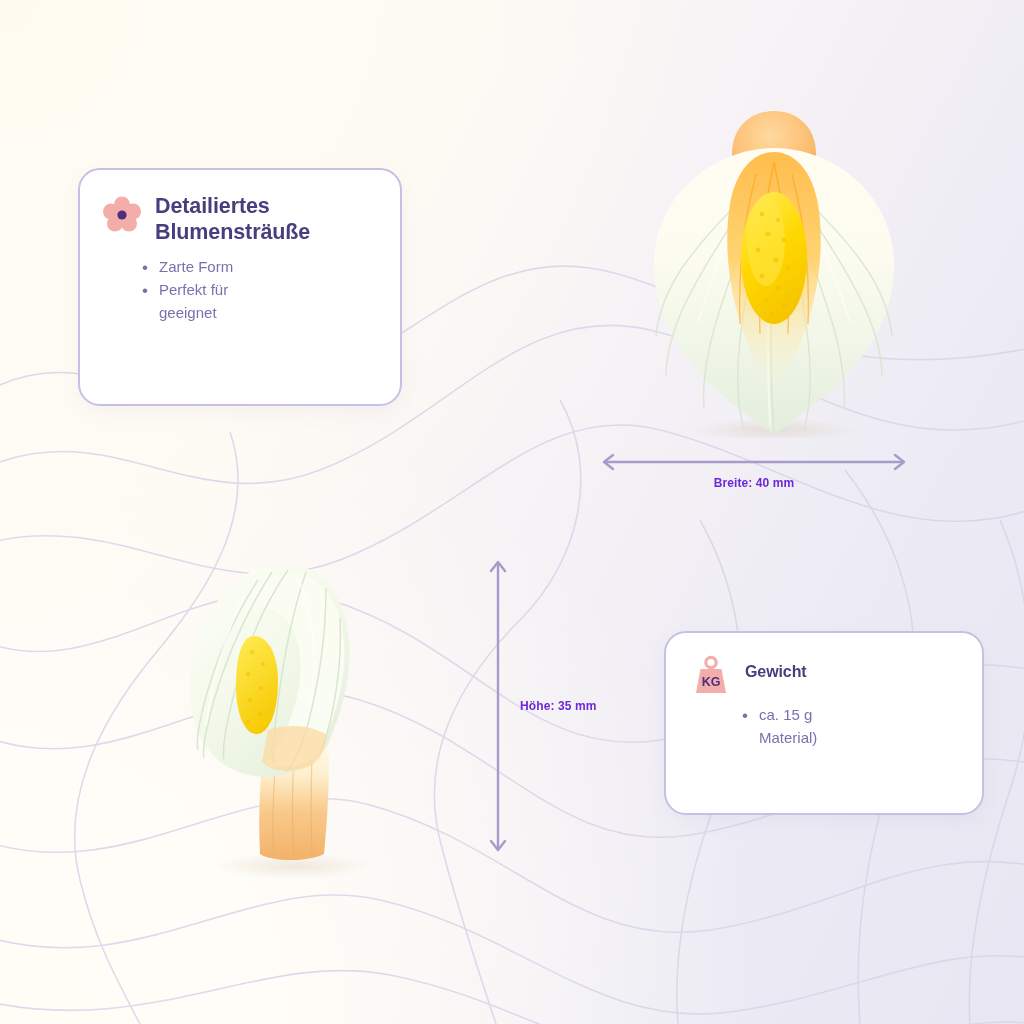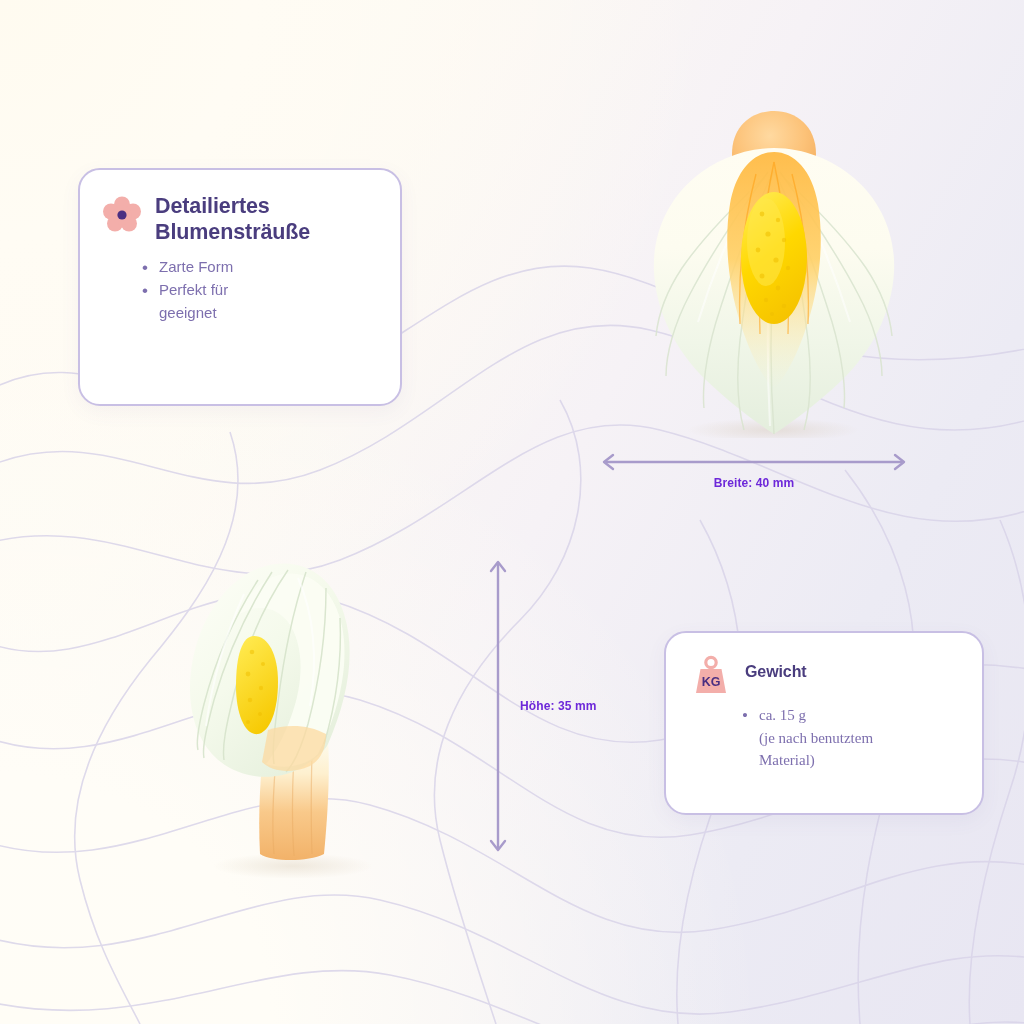--- a/index.html
+++ b/index.html
@@ -44,21 +44,21 @@
   .card-head { display:flex; align-items:flex-start; gap:13px; }
   .card-icon { flex:0 0 auto; width:40px; height:40px; margin-top:2px; }
   #card-weight .card-icon { width:42px; height:42px; margin-top:0; }
   .card-title {
     color:#4a3d7e; font-weight:700; font-size:21.5px; line-height:1.22;
     letter-spacing:-.1px; padding-top:1px;
   }
   #card-weight .card-title { font-size:16px; padding-top:7px; }
 
   .card-list { list-style:none; margin-top:12px; padding-left:40px; }
-  #card-weight .card-list { margin-top:8px; padding-left:52px;font-family:Liberation Serif, serif; }
+  #card-weight .card-list { margin-top:8px; padding-left:52px; }
   .card-list li {
     color:#7d6fae; font-size:15px; line-height:1.38;
     position:relative; padding-left:17px; margin-bottom:2px;
   }
   .card-list li::before {
     content:"•"; position:absolute; left:0; top:-1px; font-size:17px; color:#7d6fae;
   }
   .card-list li.nobullet { padding-left:17px; }
   .card-list li.nobullet::before { content:""; }
 </style>
@@ -289,16 +289,15 @@
   <div class="card-head">
     <svg class="card-icon" viewBox="0 0 42 42" aria-hidden="true">
       <circle cx="21" cy="7.5" r="5.2" fill="none" stroke="#f3aeaa" stroke-width="3.2"></circle>
       <path d="M10.5,14 H31.5 L36,38 H6 Z" fill="#f3aeaa"></path>
       <text x="21" y="31" text-anchor="middle" font-family="'Liberation Sans',sans-serif" font-size="12.5" font-weight="700" fill="#4a2f82">KG</text>
     </svg>
     <div class="card-title">Gewicht</div>
   </div>
   <ul class="card-list">
     <li>ca. 15 g</li>
-    <li class="nobullet">(je nach benutztem</li>
     <li class="nobullet">Material)</li>
   </ul>
 </div>
 
 </body></html>

